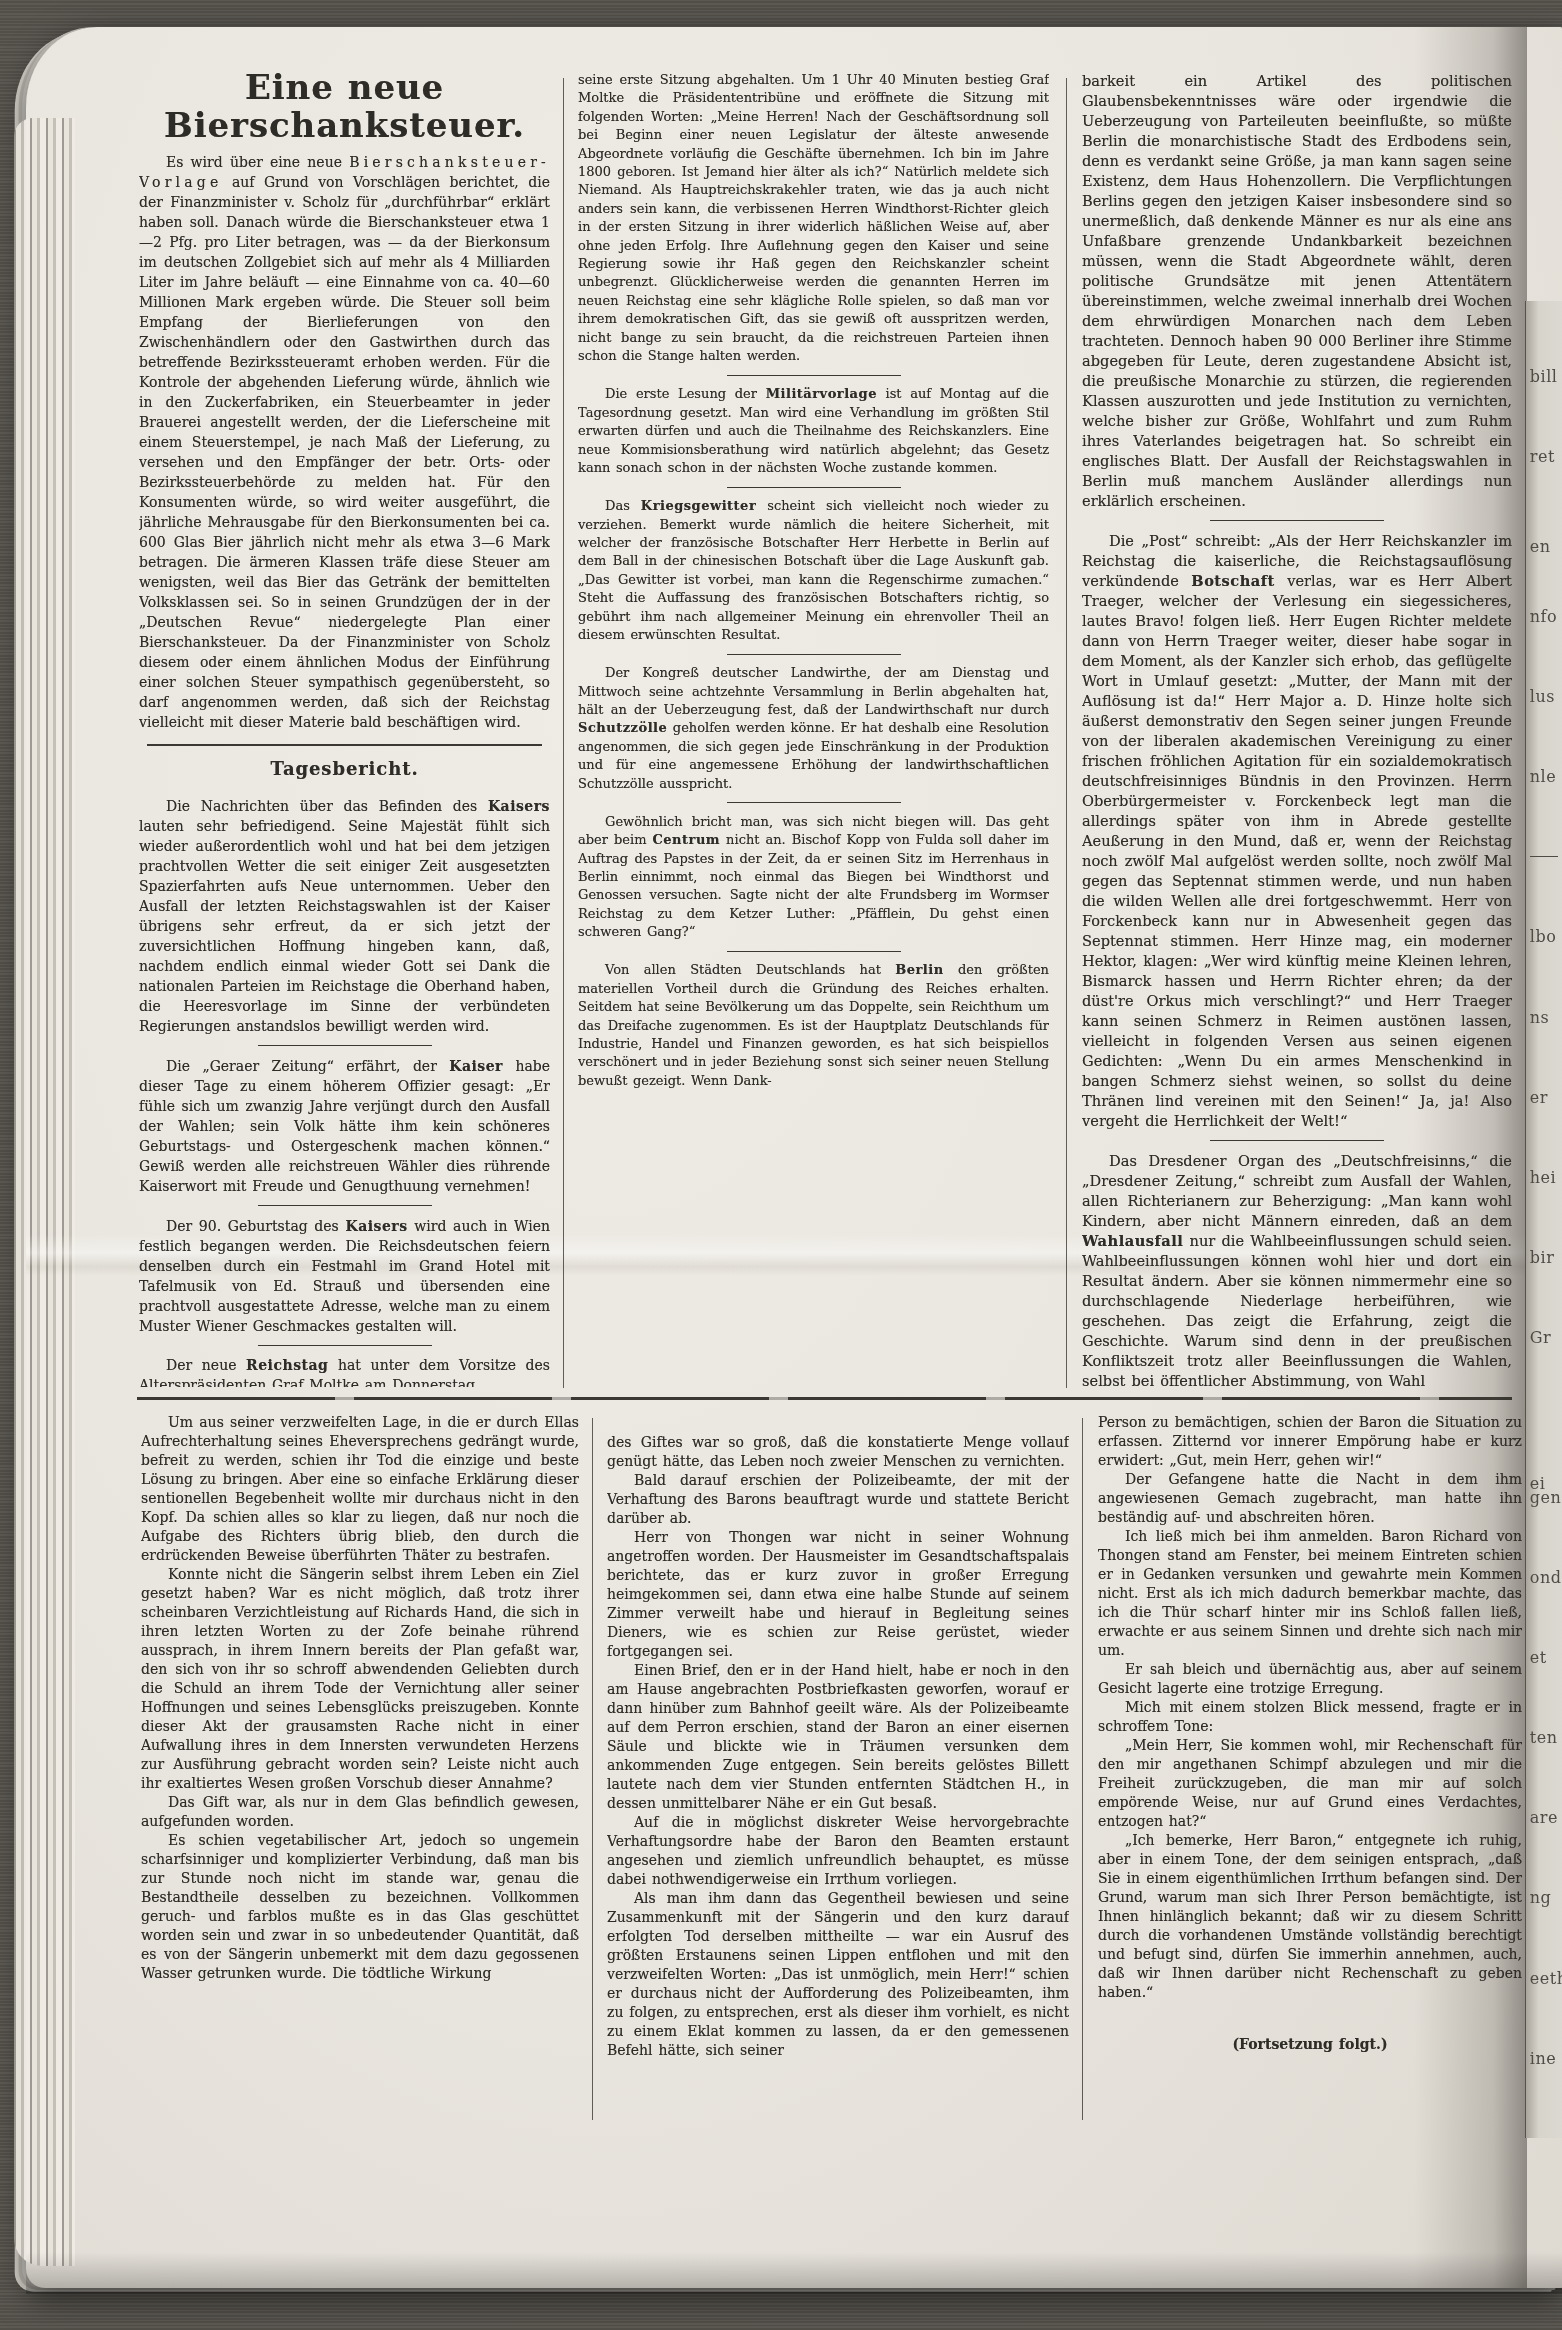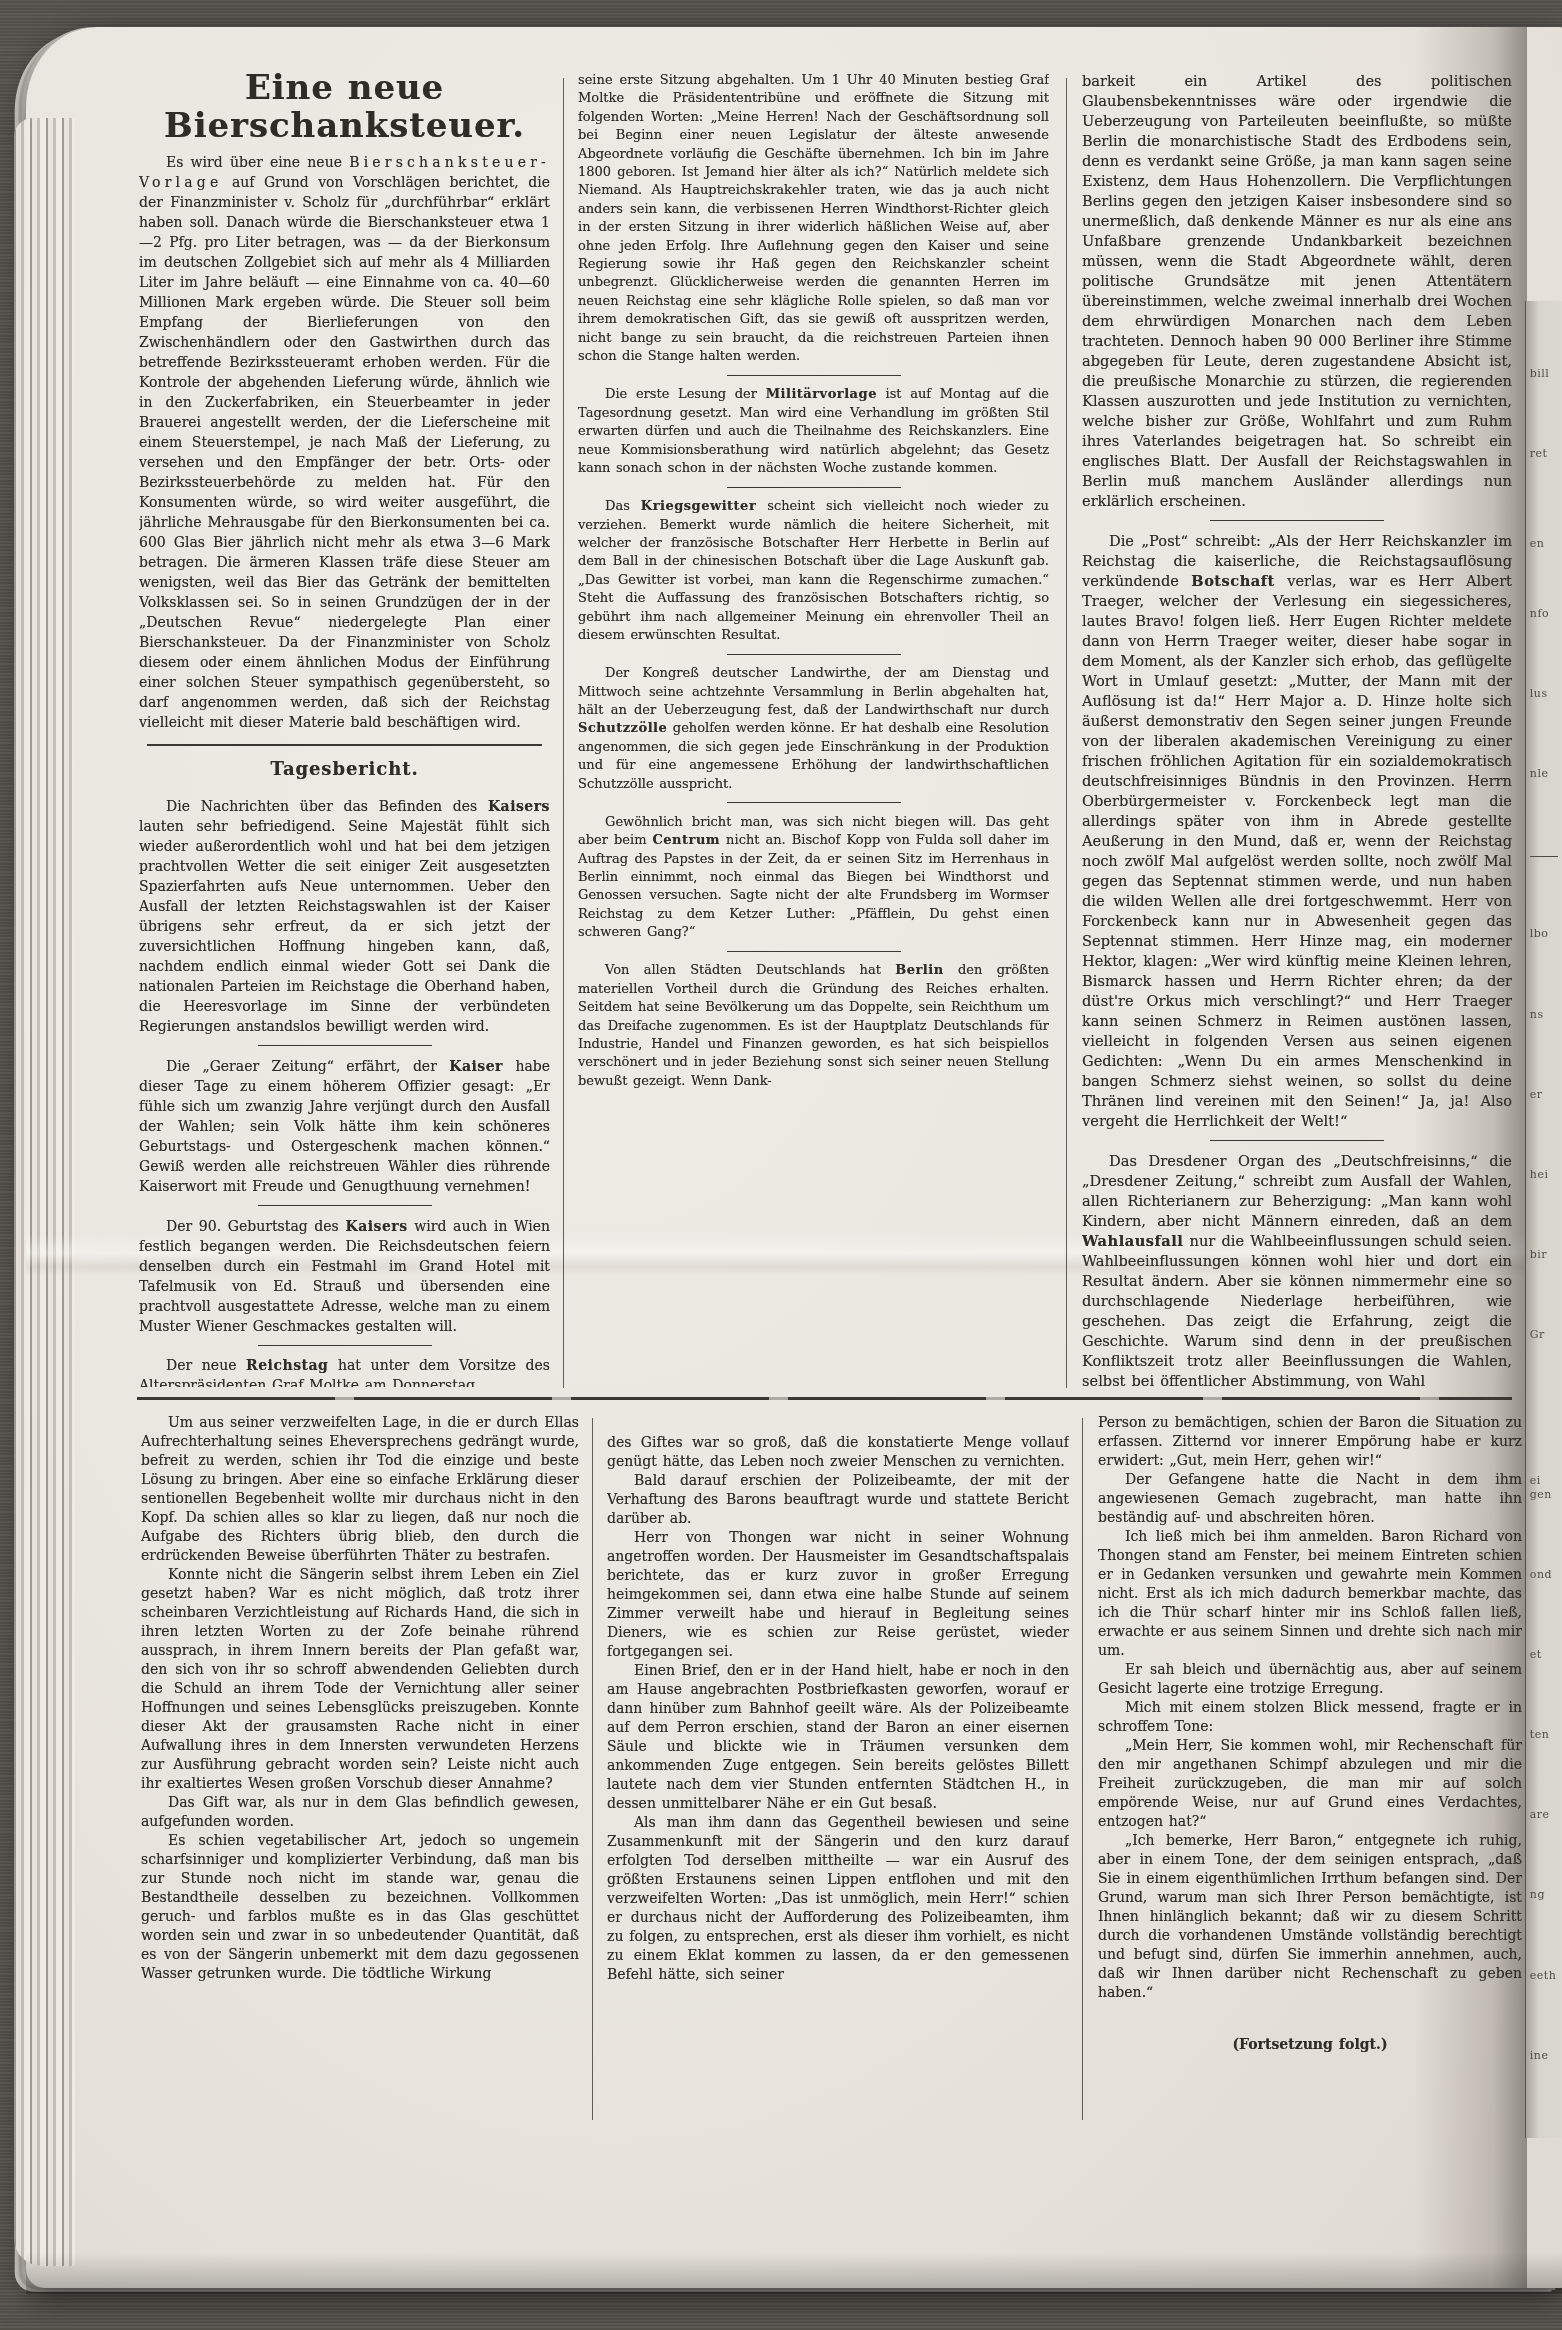--- a/index.html
+++ b/index.html
@@ -14,21 +14,21 @@
     border-radius:71px 2.8px 1.9px 19px / 80px 2.8px 1.9px 19px;
     box-shadow:0 10.4px 33px rgba(0,0,0,.55), -3.8px 0 0 #cfccc5, -7.5px 1.9px 0 #bdb9b1, -11.3px 3.8px 0 #d8d4cc;}
   #stack-edges{position:absolute;left:14px;top:118px;width:61px;height:2148px;
     background:repeating-linear-gradient(90deg,#9b968d 0 2.4px,#e8e4dc 2.4px 7.5px,#c2beb5 7.5px 10px,#f0ece5 10px 16px);
     border-radius:19px 0 0 28px;opacity:.95;}
   #right-shade{position:absolute;right:36px;top:27px;width:113px;height:2261px;
     background:linear-gradient(90deg, rgba(70,64,55,0) 0%, rgba(70,64,55,.22) 70%, rgba(45,41,35,.45) 100%);}
   #next-page-strip{position:absolute;right:0;top:301px;width:37px;height:1837px;overflow:hidden;
     background:linear-gradient(90deg,#a9a59c 0,#d7d4cc 35%,#dcd9d2 100%);
     border-left:1.9px solid #55524c;}
-  .frag{position:absolute;left:3.8px;font-size:11px;color:#4e4b45;letter-spacing:0.5px;}
+  .frag{position:absolute;left:3.8px;font-size:16px;color:#4e4b45;letter-spacing:0.5px;}
   .frag.rule{width:28px;border-top:1.9px solid #4e4b45;height:0;}
   #crease{position:absolute;left:26px;top:1234px;width:1537px;height:42px;
     background:linear-gradient(180deg,rgba(255,255,255,0),rgba(255,255,255,.38) 45%,rgba(120,110,96,.10) 78%,rgba(255,255,255,0));}
   #bottom-shadow{position:absolute;left:26px;top:2252px;width:1537px;height:42px;
     background:linear-gradient(180deg,rgba(0,0,0,0),rgba(0,0,0,.25));}
   
   .col{position:absolute;text-align:justify;color:#2e2c27;
     text-shadow:0 0 0.5px rgba(46,44,39,.55);word-spacing:1.4px;}
   #top1{left:139px;top:68px;width:411px;height:1319px;overflow:hidden;font-size:14px;line-height:20px;}
   #top2{left:578px;top:71px;width:471px;height:1319px;overflow:hidden;font-size:13px;line-height:18.4px;}
@@ -105,20 +105,21 @@
       <p class="para"><span>Konnte nicht die Sängerin selbst ihrem Leben ein Ziel gesetzt haben? War es nicht möglich, daß trotz ihrer scheinbaren Verzichtleistung auf Richards Hand, die sich in ihren letzten Worten zu der Zofe beinahe rührend aussprach, in ihrem Innern bereits der Plan gefaßt war, den sich von ihr so schroff abwendenden Geliebten durch die Schuld an ihrem Tode der Vernichtung aller seiner Hoffnungen und seines Lebensglücks preiszugeben. Konnte dieser Akt der grausamsten Rache nicht in einer Aufwallung ihres in dem Innersten verwundeten Herzens zur Ausführung gebracht worden sein? Leiste nicht auch ihr exaltiertes Wesen großen Vorschub dieser Annahme?</span></p>
       <p class="para"><span>Das Gift war, als nur in dem Glas befindlich gewesen, aufgefunden worden.</span></p>
       <p class="para"><span>Es schien vegetabilischer Art, jedoch so ungemein scharfsinniger und komplizierter Verbindung, daß man bis zur Stunde noch nicht im stande war, genau die Bestandtheile desselben zu bezeichnen. Vollkommen geruch- und farblos mußte es in das Glas geschüttet worden sein und zwar in so unbedeutender Quantität, daß es von der Sängerin unbemerkt mit dem dazu gegossenen Wasser getrunken wurde. Die tödtliche Wirkung</span></p>
     </div>
   <div class="vrule" id="vrule-bot-1"></div>
   <div class="col" id="bottom2">
       <p class="para noindent"><span>des Giftes war so groß, daß die konstatierte Menge vollauf genügt hätte, das Leben noch zweier Menschen zu vernichten.</span></p>
       <p class="para"><span>Bald darauf erschien der Polizeibeamte, der mit der Verhaftung des Barons beauftragt wurde und stattete Bericht darüber ab.</span></p>
       <p class="para"><span>Herr von Thongen war nicht in seiner Wohnung angetroffen worden. Der Hausmeister im Gesandtschaftspalais berichtete, das er kurz zuvor in großer Erregung heimgekommen sei, dann etwa eine halbe Stunde auf seinem Zimmer verweilt habe und hierauf in Begleitung seines Dieners, wie es schien zur Reise gerüstet, wieder fortgegangen sei.</span></p>
       <p class="para"><span>Einen Brief, den er in der Hand hielt, habe er noch in den am Hause angebrachten Postbriefkasten geworfen, worauf er dann hinüber zum Bahnhof geeilt wäre. Als der Polizeibeamte auf dem Perron erschien, stand der Baron an einer eisernen Säule und blickte wie in Träumen versunken dem ankommenden Zuge entgegen. Sein bereits gelöstes Billett lautete nach dem vier Stunden entfernten Städtchen H., in dessen unmittelbarer Nähe er ein Gut besaß.</span></p>
+      <p class="para"><span>Auf die in möglichst diskreter Weise hervorgebrachte Verhaftungsordre habe der Baron den Beamten erstaunt angesehen und ziemlich unfreundlich behauptet, es müsse dabei nothwendigerweise ein Irrthum vorliegen.</span></p>
       <p class="para"><span>Als man ihm dann das Gegentheil bewiesen und seine Zusammenkunft mit der Sängerin und den kurz darauf erfolgten Tod derselben mittheilte — war ein Ausruf des größten Erstaunens seinen Lippen entflohen und mit den verzweifelten Worten: „Das ist unmöglich, mein Herr!“ schien er durchaus nicht der Aufforderung des Polizeibeamten, ihm zu folgen, zu entsprechen, erst als dieser ihm vorhielt, es nicht zu einem Eklat kommen zu lassen, da er den gemessenen Befehl hätte, sich seiner</span></p>
     </div>
   <div class="vrule" id="vrule-bot-2"></div>
   <div class="col" id="bottom3">
       <p class="para noindent"><span>Person zu bemächtigen, schien der Baron die Situation zu erfassen. Zitternd vor innerer Empörung habe er kurz erwidert: „Gut, mein Herr, gehen wir!“</span></p>
       <p class="para"><span>Der Gefangene hatte die Nacht in dem ihm angewiesenen Gemach zugebracht, man hatte ihn beständig auf- und abschreiten hören.</span></p>
       <p class="para"><span>Ich ließ mich bei ihm anmelden. Baron Richard von Thongen stand am Fenster, bei meinem Eintreten schien er in Gedanken versunken und gewahrte mein Kommen nicht. Erst als ich mich dadurch bemerkbar machte, das ich die Thür scharf hinter mir ins Schloß fallen ließ, erwachte er aus seinem Sinnen und drehte sich nach mir um.</span></p>
       <p class="para"><span>Er sah bleich und übernächtig aus, aber auf seinem Gesicht lagerte eine trotzige Erregung.</span></p>
       <p class="para"><span>Mich mit einem stolzen Blick messend, fragte er in schroffem Tone:</span></p>
       <p class="para"><span>„Mein Herr, Sie kommen wohl, mir Rechenschaft für den mir angethanen Schimpf abzulegen und mir die Freiheit zurückzugeben, die man mir auf solch empörende Weise, nur auf Grund eines Verdachtes, entzogen hat?“</span></p>

